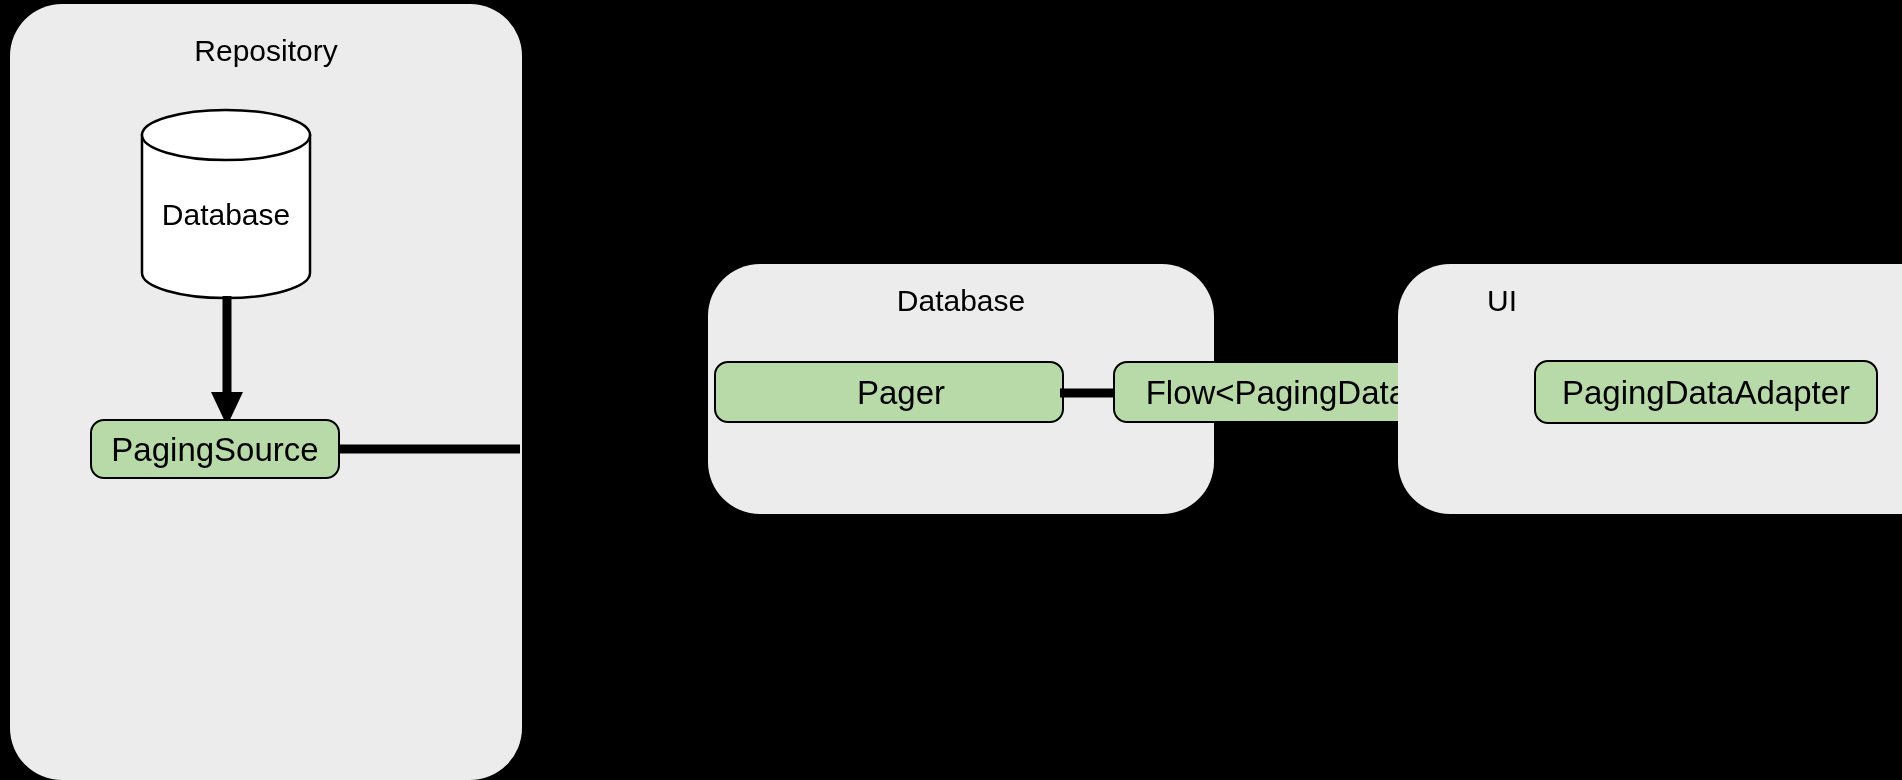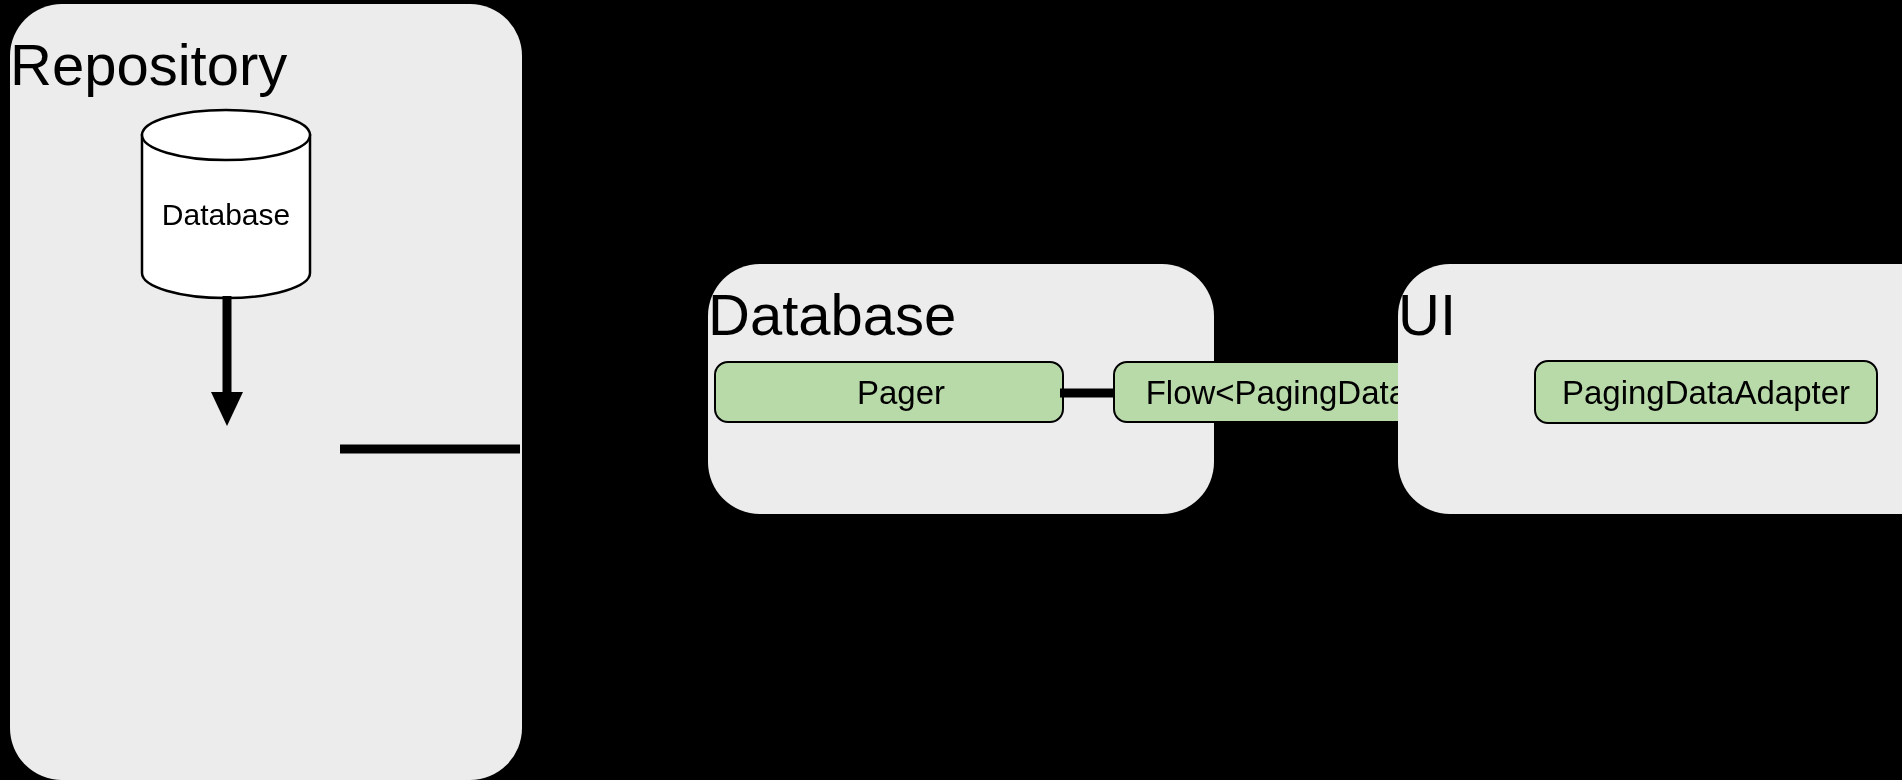--- a/index.html
+++ b/index.html
@@ -23,22 +23,23 @@
   .group {
     position: absolute;
     background: #ececec;
     border-radius: 52px;
     box-sizing: border-box;
   }
   .group-title {
     position: absolute;
     left: 0;
     right: 0;
+    text-align: center;
     color: #000000;
-    font-size: 58px;
+    font-size: 30px;
     line-height: 1;
     white-space: nowrap;
   }
 
   
   .node {
     position: absolute;
     background: #b8d9a8;
     border: 2px solid #000000;
     border-radius: 14px;
@@ -98,20 +99,21 @@
     <div class="cylinder-label" style="top:92px;">Database</div>
   </div>
 
   <div class="edge" style="left:206px; top:296px; width:42px; height:132px;">
     <svg width="42" height="132" viewBox="0 0 42 132">
       <line x1="21" y1="0" x2="21" y2="104" stroke="#000000" stroke-width="9"></line>
       <polygon points="21,130 5,96 37,96" fill="#000000"></polygon>
     </svg>
   </div>
 
+  <div class="node" style="left:90px; top:419px; width:250px; height:60px;">PagingSource</div>
 
   <div class="edge" style="left:340px; top:352px; width:380px; height:110px;">
     <svg width="380" height="110" viewBox="0 0 380 110">
       <path d="M0,97 L180,97" fill="none" stroke="#000000" stroke-width="9"></path>
       <path d="M336,48 L350,48" fill="none" stroke="#000000" stroke-width="9"></path>
       <polygon points="371,48 339,32 339,64" fill="#000000"></polygon>
     </svg>
   </div>
 
   <div class="group" style="left:708px; top:264px; width:506px; height:250px;">

